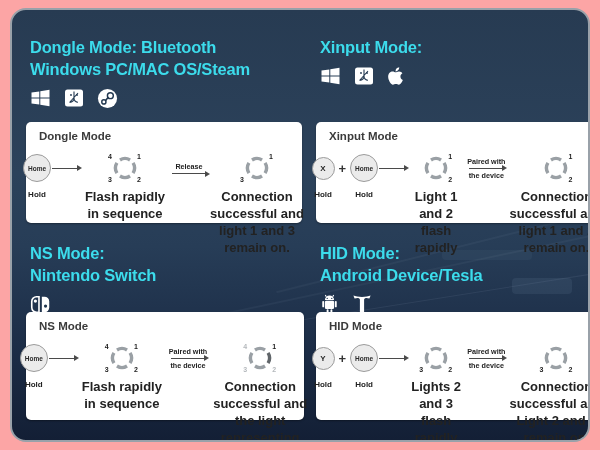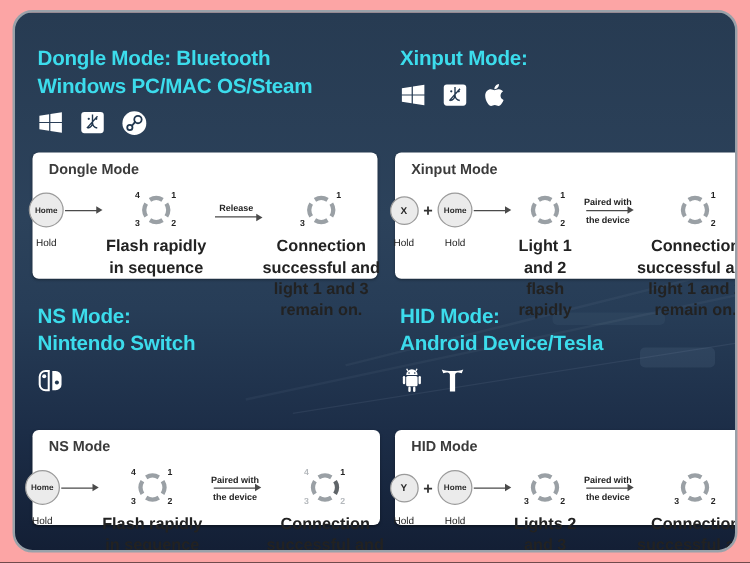--- a/index.html
+++ b/index.html
@@ -24,31 +24,31 @@
 
   .heading{margin:0;padding-left:4px;color:#3cdcec;font-size:16.5px;font-weight:700;
     line-height:22px;letter-spacing:-0.2px;}
   .heading span{display:block;}
   .platforms{display:flex;gap:13px;align-items:center;padding-left:4px;margin-top:7px;height:22px;}
   .platforms svg{display:block;}
 
   .panel{position:absolute;left:0;right:0;bottom:0;background:#fff;border-radius:5px;
     box-shadow:0 1px 2px rgba(0,0,0,0.35);}
   .ph101{height:101px;padding-left:24px;}
-  .ph98{height:76px;}
+  .ph98{height:108px;}
   .panel-title{position:absolute;top:8px;left:13px;font-size:11.5px;font-weight:700;color:#3b3b3b;}
   .diagram{position:absolute;left:5px;right:3px;top:28px;bottom:3px;display:flex;
     justify-content:center;align-items:flex-start;gap:1px;}
   .step{display:flex;flex-direction:column;align-items:center;flex-shrink:1;}
   .step-top{height:36px;display:flex;align-items:center;justify-content:center;}
   .btn-circle{border-radius:50%;background:#ebebeb;border:1px solid #9b9b9b;
     display:flex;align-items:center;justify-content:center;font-weight:700;color:#2a2a2a;}
   .btn-home{width:28px;height:28px;font-size:6.5px;}
   .btn-small{width:23px;height:23px;font-size:8px;}
-  .hold{font-size:8px;font-weight:400;color:#222;margin-top:4px;}
+  .hold{font-size:8px;font-weight:700;color:#222;margin-top:4px;}
   .plus{font-size:13px;font-weight:700;color:#333;padding:0 3px;}
   .caption{font-size:13px;font-weight:700;color:#222;text-align:center;line-height:1.3;margin-top:3px;}
   .cw60{width:60px;}.cw92{width:92px;}.cw100{width:100px;}.cw104{width:104px;}
   .arrow-step{height:36px;display:flex;flex-direction:column;align-items:center;justify-content:center;gap:2px;flex-shrink:0;}
   .arrow-label{font-size:7.2px;font-weight:700;color:#222;white-space:nowrap;}
   .shaft{position:relative;height:1px;background:#4a4a4a;}
   .shaft::after{content:"";position:absolute;right:-4px;top:-2.5px;border-left:5px solid #4a4a4a;
     border-top:3px solid transparent;border-bottom:3px solid transparent;}
   .w28{width:26px;}.w38{width:34px;}
   .led{position:relative;width:34px;height:29px;flex-shrink:0;}

